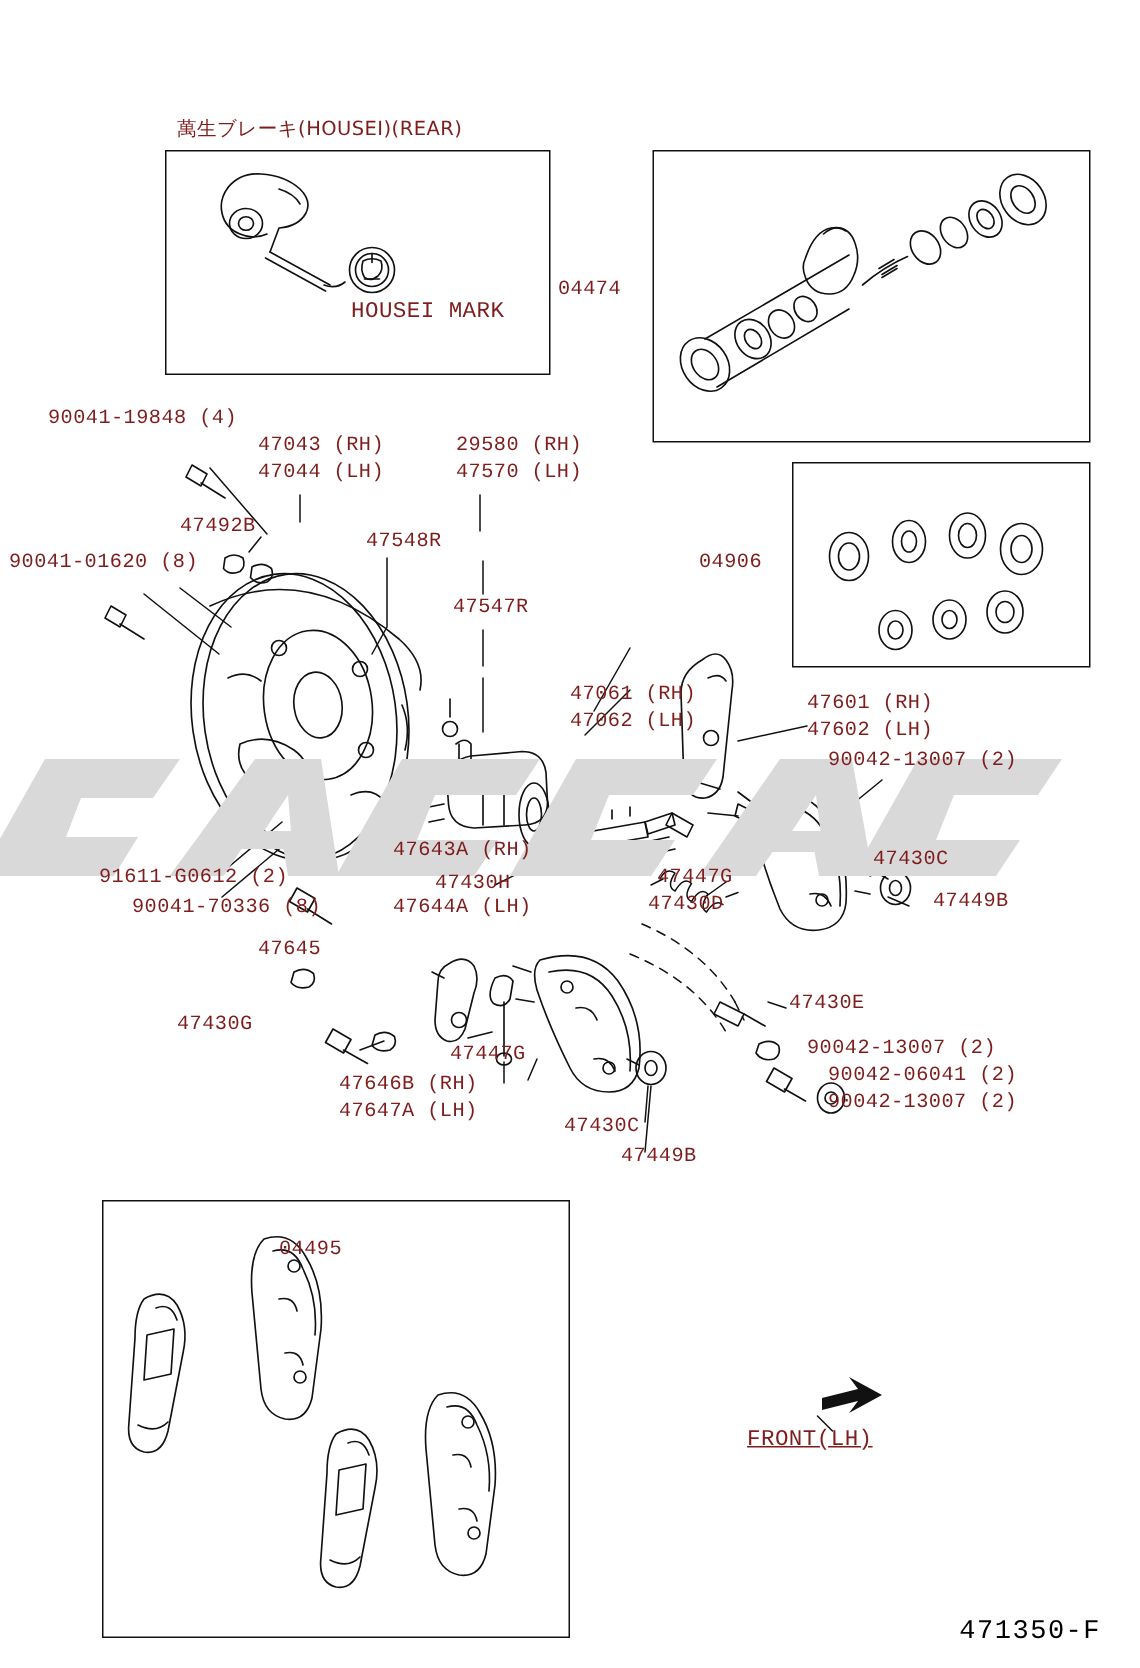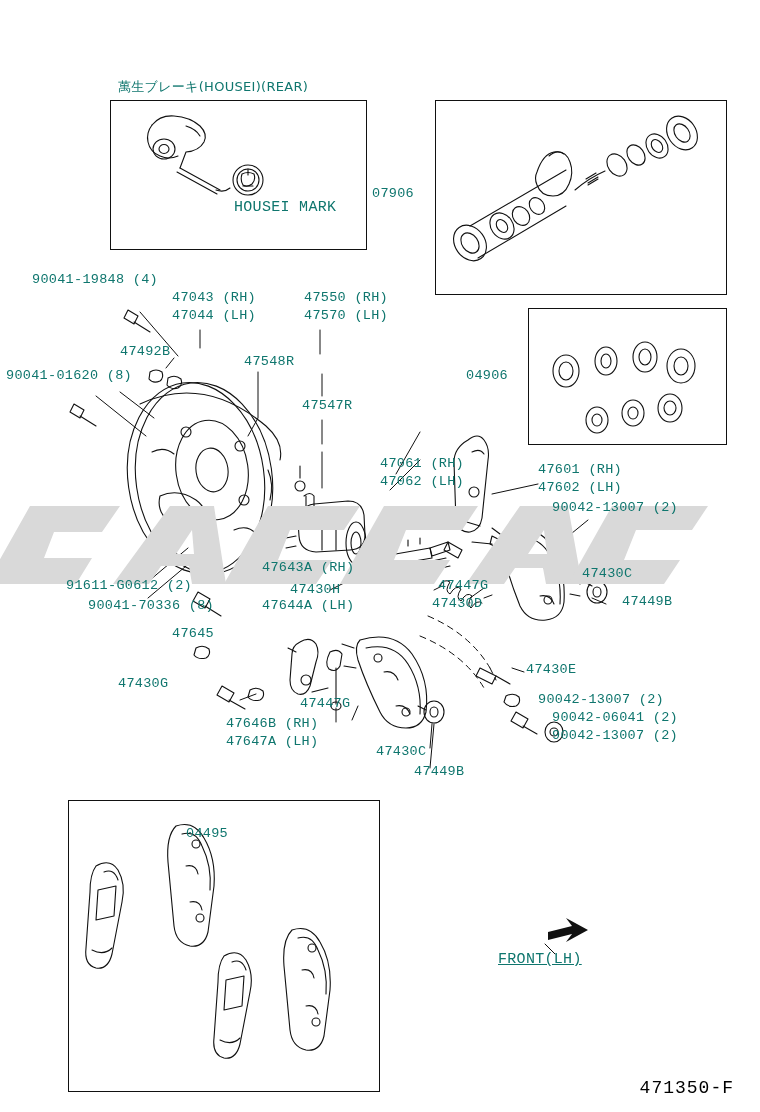--- a/index.html
+++ b/index.html
@@ -18,21 +18,21 @@
   #sheet {
     position: absolute;
     inset: 0;
   }
   .lbl {
     position: absolute;
     font-family: "Liberation Mono", monospace;
     font-size: 13.5px;
     letter-spacing: 0.3px;
     white-space: pre;
-    color: #0f766e;
+    color: #7f1d1d;
     line-height: 16px;
     text-align: right;
   }
   .lbl.jp {
     font-family: "DejaVu Sans", sans-serif;
     font-size: 13px;
   }
   .lbl.small {
     font-size: 15px;
   }
@@ -331,28 +331,28 @@
       <path d="M384 16 l94 0 l-16 24 l-56 0 l-12 30 l56 0 l-16 24 l-94 0z"></path>
       <path d="M500 16 l92 0 l-14 22 l-56 0 l-6 10 l54 0 l-12 20 l-54 0 l-6 10 l56 0 l-14 22 l-92 0z" opacity="0"></path>
       <path d="M520 16 l48 0 l14 78 l-36 0 l-3 -16 l-28 0 l-11 16 l-38 0z M544 40 l-16 24 l19 0z"></path>
       <path d="M612 16 l96 0 l-16 24 l-56 0 l-12 30 l56 0 l-16 24 l-96 0z"></path>
     </g>
   </svg>
 
   <div class="lbl jp" style="left:118px; top:79px;">萬生ブレーキ(HOUSEI)(REAR)</div>
   <div class="lbl small" style="left:234px; top:200px;">HOUSEI MARK</div>
 
-  <div class="lbl" style="left:372px; top:186px;">07906</div>
+  <div class="lbl" style="left:372px; top:186px;">04474</div>
   <div class="lbl" style="left:466px; top:368px;">04906</div>
   <div class="lbl" style="left:186px; top:826px;">04495</div>
 
   <div class="lbl" style="left:32px; top:272px;">90041-19848 (4)</div>
   <div class="lbl" style="left:172px; top:290px;">47043 (RH)</div>
   <div class="lbl" style="left:172px; top:308px;">47044 (LH)</div>
-  <div class="lbl" style="left:304px; top:290px;">47550 (RH)</div>
+  <div class="lbl" style="left:304px; top:290px;">29580 (RH)</div>
   <div class="lbl" style="left:304px; top:308px;">47570 (LH)</div>
   <div class="lbl" style="left:120px; top:344px;">47492B</div>
   <div class="lbl" style="left:244px; top:354px;">47548R</div>
   <div class="lbl" style="left:6px; top:368px;">90041-01620 (8)</div>
   <div class="lbl" style="left:302px; top:398px;">47547R</div>
   <div class="lbl" style="left:380px; top:456px;">47061 (RH)</div>
   <div class="lbl" style="left:380px; top:474px;">47062 (LH)</div>
   <div class="lbl" style="left:538px; top:462px;">47601 (RH)</div>
   <div class="lbl" style="left:538px; top:480px;">47602 (LH)</div>
   <div class="lbl" style="left:552px; top:500px;">90042-13007 (2)</div>

